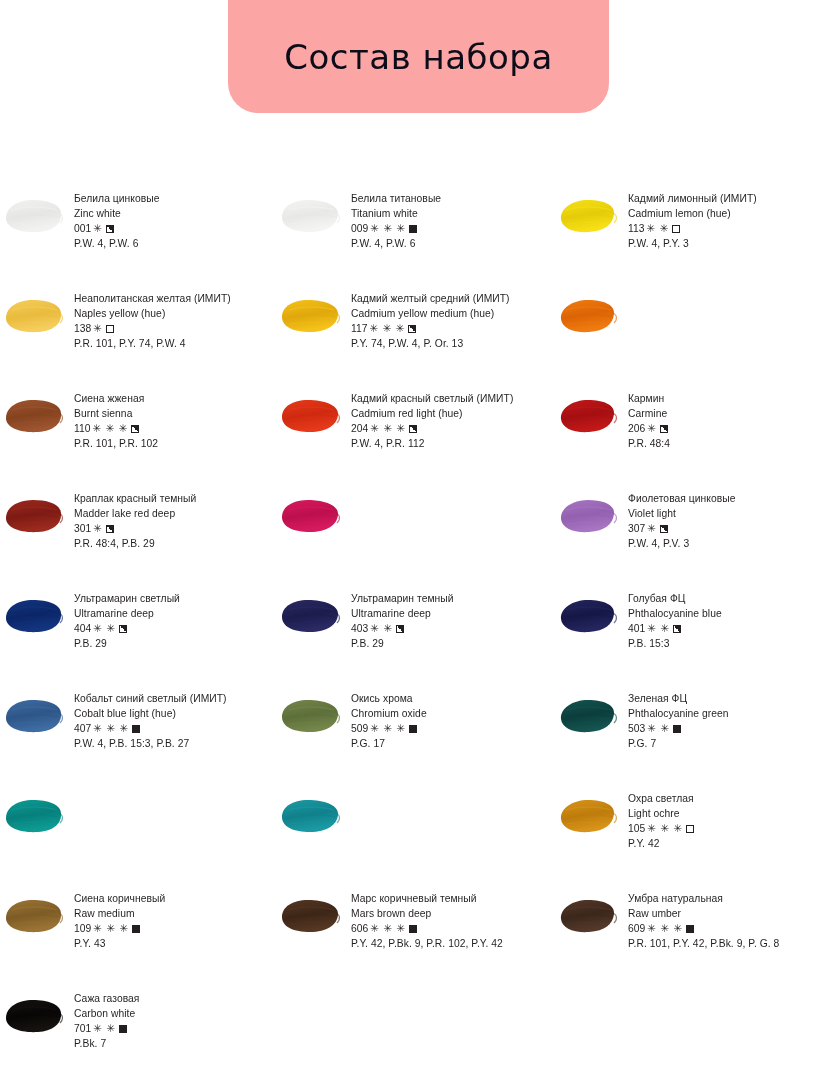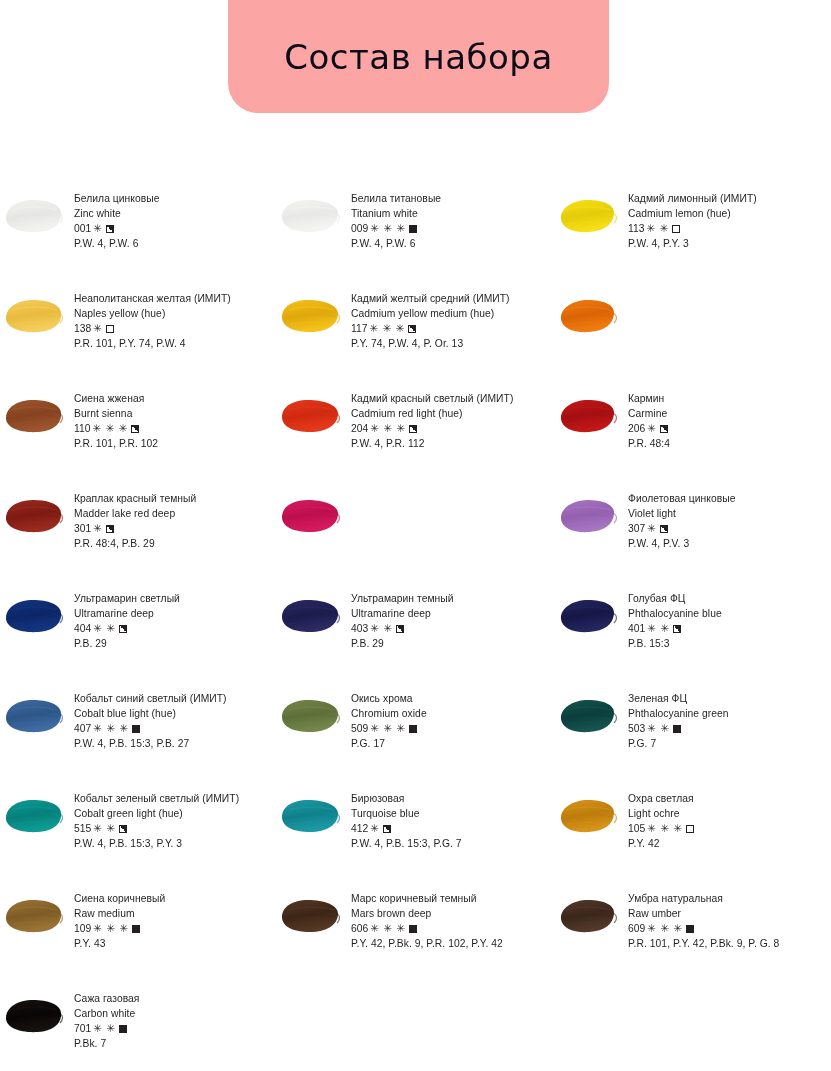--- a/index.html
+++ b/index.html
@@ -534,50 +534,38 @@
         <stop offset="100%" stop-color="#0e9b94"></stop>
       </linearGradient>
     </defs>
     <path d="M6,24 C6,13 18,6 33,6 C48,6 60,10 61,19 C62,29 54,37 38,38 C20,39 6,34 6,24 Z" fill="url(#g18)"></path>
     <path d="M12,16 C24,12 44,12 57,16" stroke="#0e9b94" stroke-width="1.6" fill="none" opacity="0.55"></path>
     <path d="M11,23 C24,20 45,20 58,23" stroke="#07807c" stroke-width="1.4" fill="none" opacity="0.5"></path>
     <path d="M13,30 C25,28 44,28 56,30" stroke="#0e9b94" stroke-width="1.2" fill="none" opacity="0.45"></path>
     <path d="M58,19 C63,20 64,25 60,29" stroke="#07807c" stroke-width="1.2" fill="none" opacity="0.6"></path>
   </svg>
           </div>
-      <div class="info">
-        <div class="ru">Кобальт зеленый светлый (ИМИТ)</div>
-        <div class="en">Cobalt green light (hue)</div>
-        <div class="code"><span>515</span><span class="sym star">✳ ✳</span><span class="sq sq-half"></span></div>
-        <div class="pig">P.W. 4, P.B. 15:3, P.Y. 3</div>
-      </div>
     </div>
     <div class="cell">
       <div class="swatch">
   <svg viewBox="0 0 66 42" xmlns="http://www.w3.org/2000/svg">
     <defs>
       <linearGradient id="g19" x1="0" y1="0" x2="0.3" y2="1">
         <stop offset="0%" stop-color="#1b9aa3"></stop>
         <stop offset="55%" stop-color="#10818c"></stop>
         <stop offset="100%" stop-color="#1b9aa3"></stop>
       </linearGradient>
     </defs>
     <path d="M5,23 C5,12 17,5 34,6 C50,7 62,12 61,21 C60,31 50,38 33,38 C17,38 5,33 5,23 Z" fill="url(#g19)"></path>
     <path d="M12,16 C24,12 44,12 57,16" stroke="#1b9aa3" stroke-width="1.6" fill="none" opacity="0.55"></path>
     <path d="M11,23 C24,20 45,20 58,23" stroke="#10818c" stroke-width="1.4" fill="none" opacity="0.5"></path>
     <path d="M13,30 C25,28 44,28 56,30" stroke="#1b9aa3" stroke-width="1.2" fill="none" opacity="0.45"></path>
     <path d="M58,19 C63,20 64,25 60,29" stroke="#10818c" stroke-width="1.2" fill="none" opacity="0.6"></path>
   </svg>
           </div>
-      <div class="info">
-        <div class="ru">Бирюзовая</div>
-        <div class="en">Turquoise blue</div>
-        <div class="code"><span>412</span><span class="sym star">✳</span><span class="sq sq-half"></span></div>
-        <div class="pig">P.W. 4, P.B. 15:3, P.G. 7</div>
-      </div>
     </div>
     <div class="cell">
       <div class="swatch">
   <svg viewBox="0 0 66 42" xmlns="http://www.w3.org/2000/svg">
     <defs>
       <linearGradient id="g20" x1="0" y1="0" x2="0.3" y2="1">
         <stop offset="0%" stop-color="#d8941a"></stop>
         <stop offset="55%" stop-color="#bd7c0c"></stop>
         <stop offset="100%" stop-color="#d8941a"></stop>
       </linearGradient>

